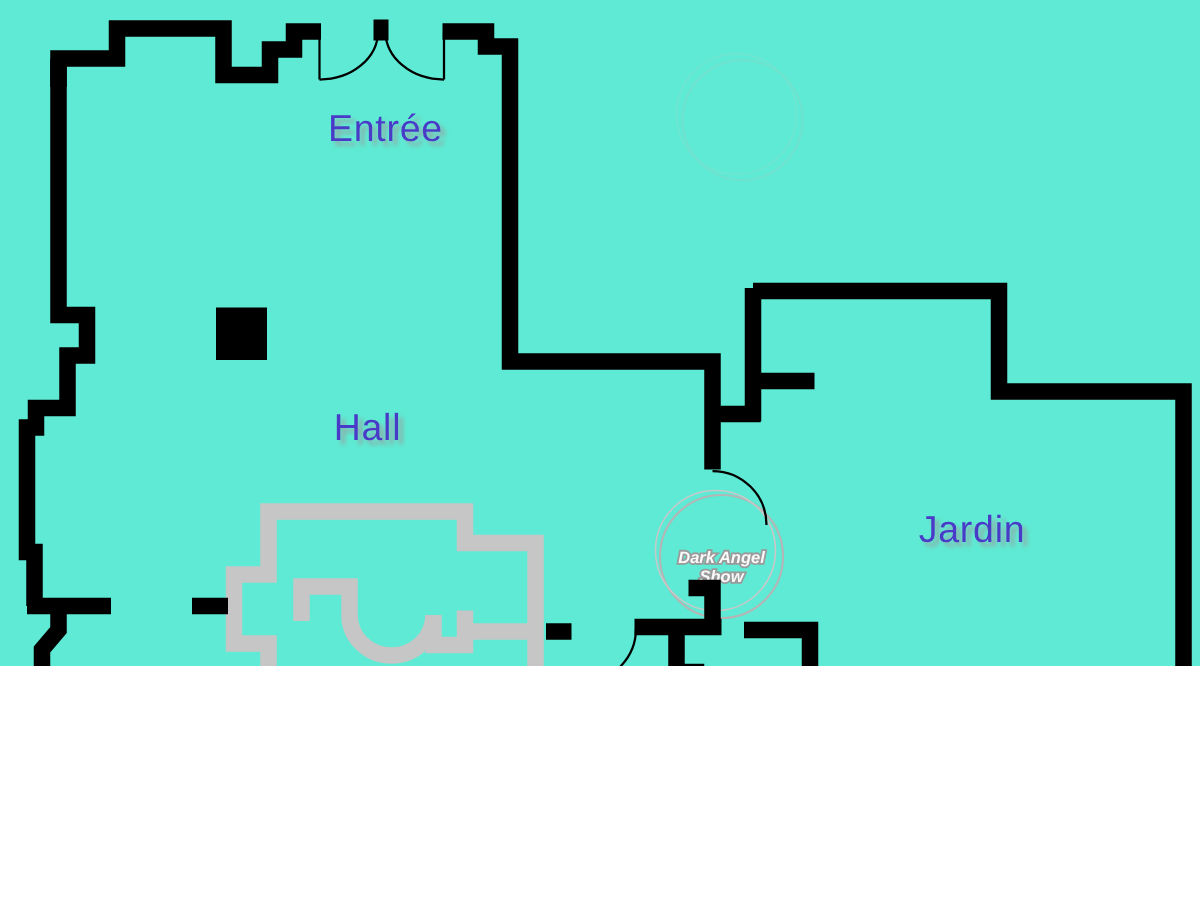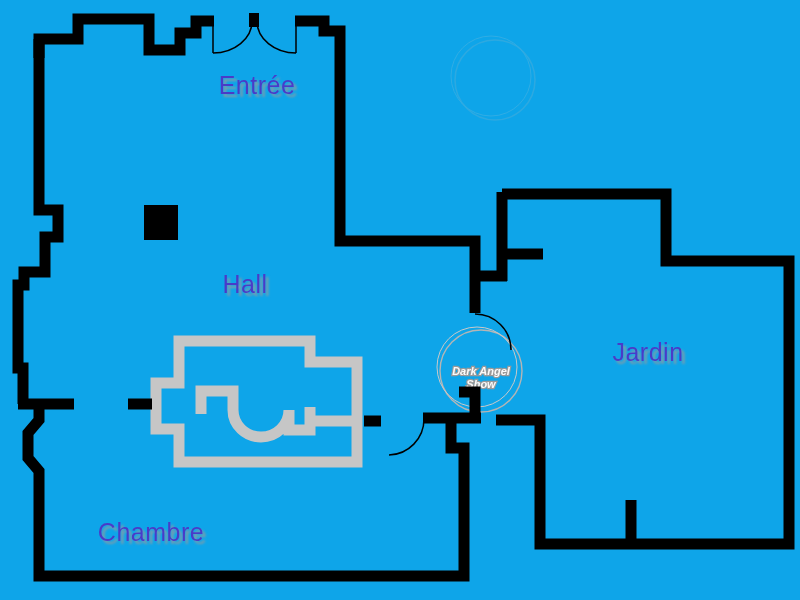--- a/index.html
+++ b/index.html
@@ -1,16 +1,16 @@
 <!DOCTYPE html>
 <html><head>
 <meta charset="utf-8">
 <style>
   html,body{margin:0;padding:0;background:#ffffff;}
-  .stage{position:relative;width:800px;height:600px;background:#0ea5e9;overflow:hidden;}
+  .stage{position:relative;width:800px;height:444px;background:#5eead4;overflow:hidden;}
   svg{display:block;}
   .room-label{font-family:"Liberation Sans","DejaVu Sans",sans-serif;font-size:25px;letter-spacing:0.5px;}
   .wm-text{font-family:"Liberation Sans","DejaVu Sans",sans-serif;font-size:11px;font-weight:bold;font-style:italic;paint-order:stroke;}
 </style>
 </head>
 <body>
 
 <div class="stage">
 <svg width="800" height="600" viewBox="0 0 800 600">
 

